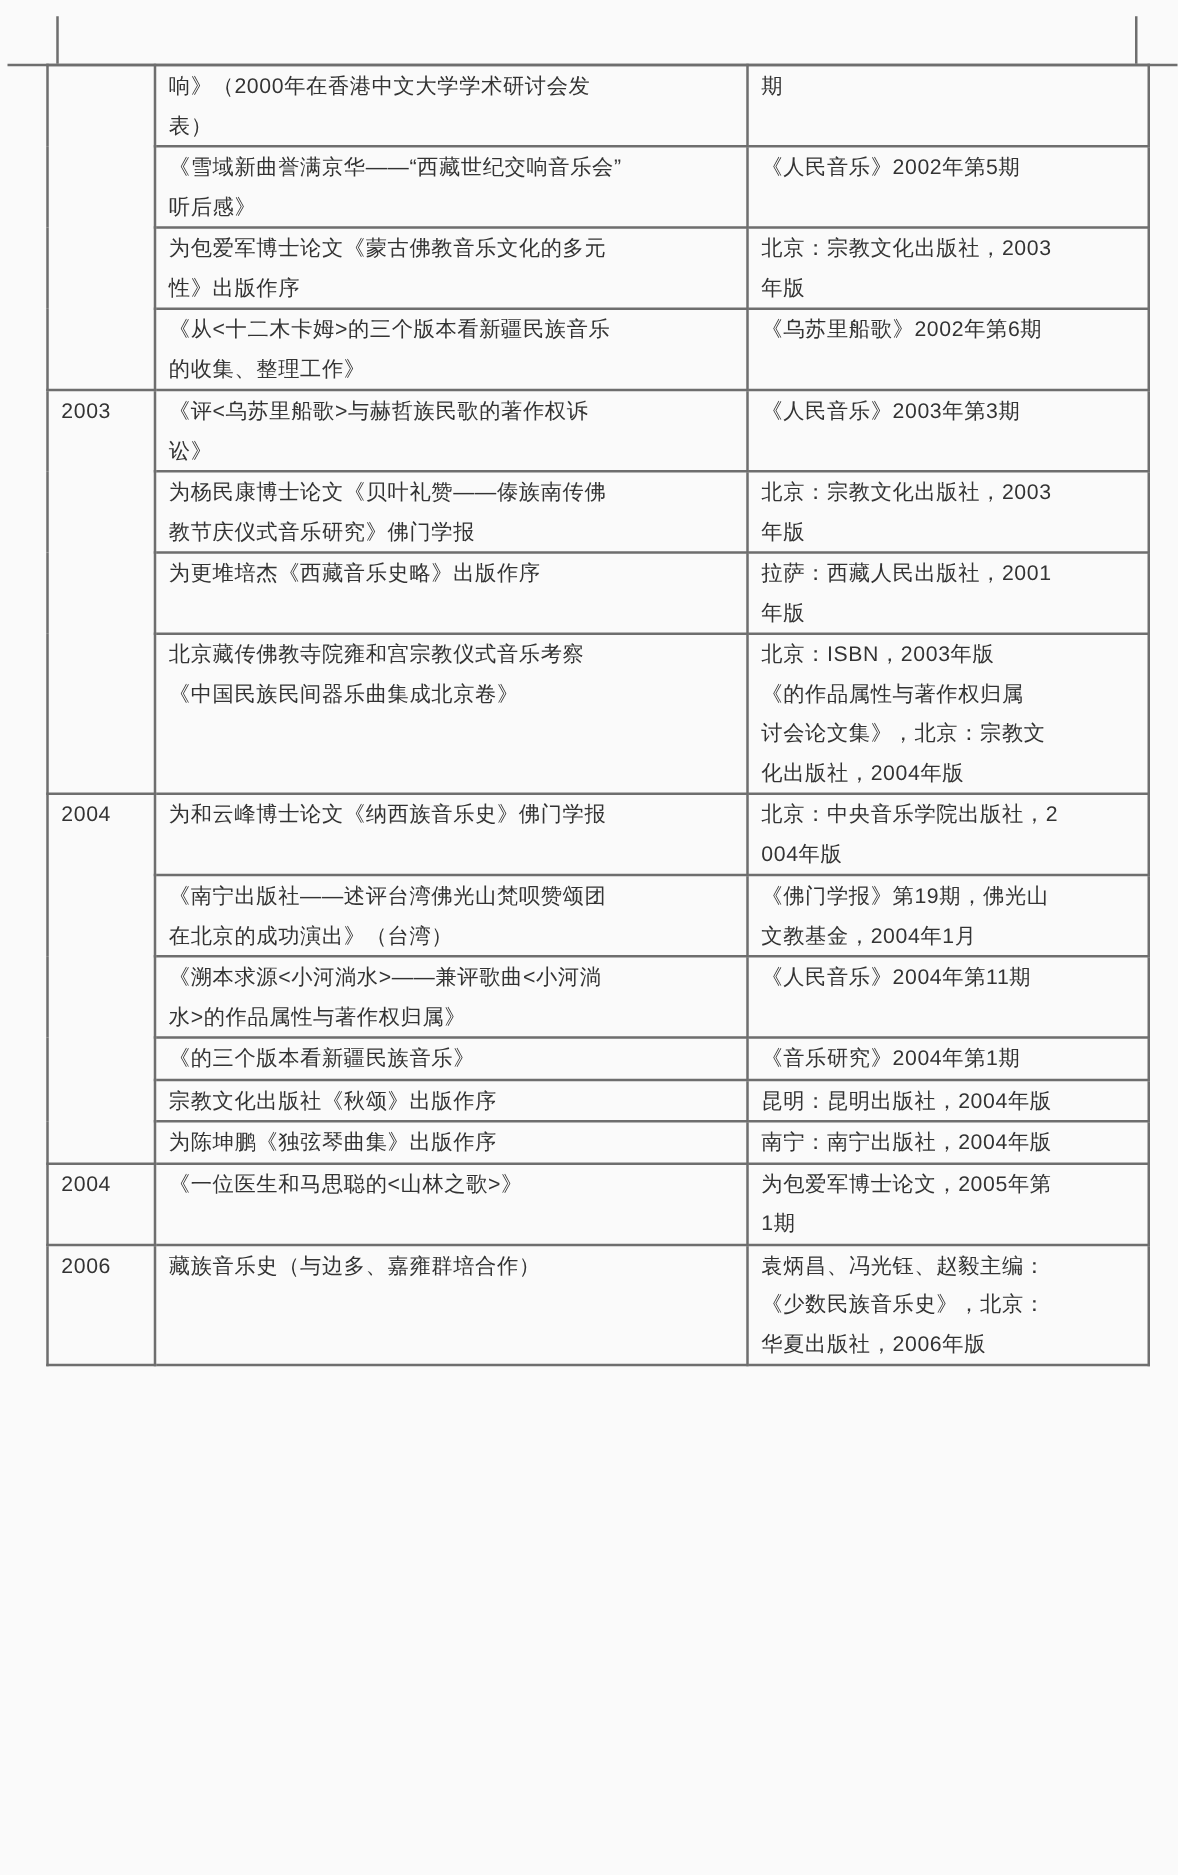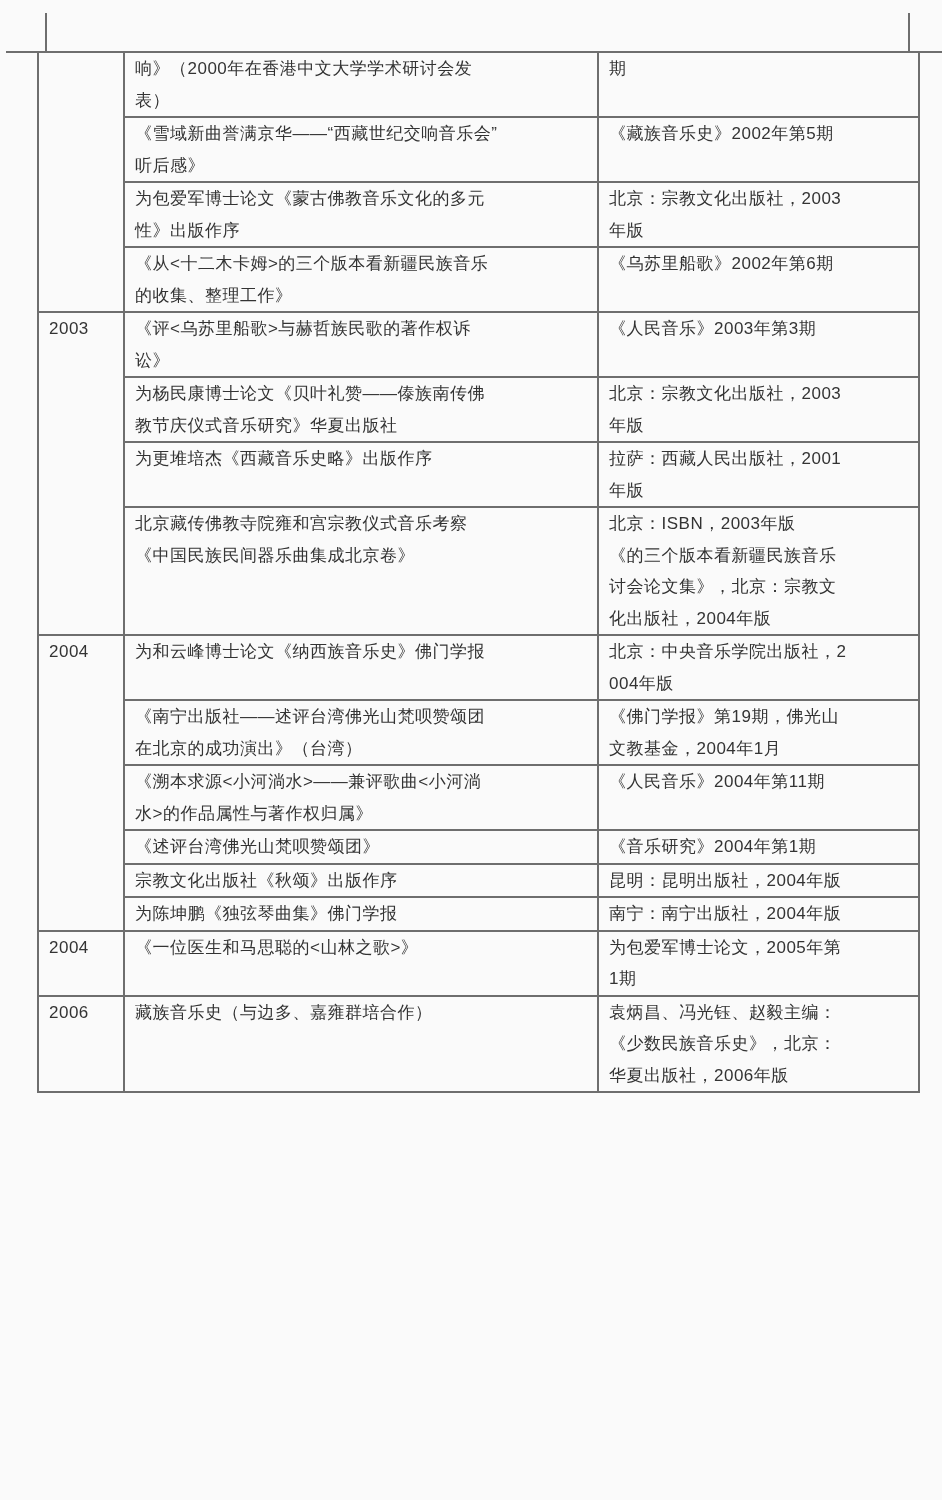--- a/index.html
+++ b/index.html
@@ -77,55 +77,55 @@
   <tbody>
       <tr>
         <td class="year-cell" rowspan="4"></td>
         <td class="title-cell">响》（2000年在香港中文大学学术研讨会发
 表）</td>
         <td class="pub-cell">期</td>
       </tr>
       <tr>
         <td class="title-cell">《雪域新曲誉满京华——“西藏世纪交响音乐会”
 听后感》</td>
-        <td class="pub-cell">《藏族音乐史》2002年第5期</td>
+        <td class="pub-cell">《人民音乐》2002年第5期</td>
       </tr>
       <tr>
         <td class="title-cell">为包爱军博士论文《蒙古佛教音乐文化的多元
 性》出版作序</td>
         <td class="pub-cell">北京：宗教文化出版社，2003
 年版</td>
       </tr>
       <tr>
         <td class="title-cell">《从&lt;十二木卡姆&gt;的三个版本看新疆民族音乐
 的收集、整理工作》</td>
         <td class="pub-cell">《乌苏里船歌》2002年第6期</td>
       </tr>
       <tr>
         <td class="year-cell" rowspan="4">2003</td>
         <td class="title-cell">《评&lt;乌苏里船歌&gt;与赫哲族民歌的著作权诉
 讼》</td>
         <td class="pub-cell">《人民音乐》2003年第3期</td>
       </tr>
       <tr>
         <td class="title-cell">为杨民康博士论文《贝叶礼赞——傣族南传佛
-教节庆仪式音乐研究》华夏出版社</td>
+教节庆仪式音乐研究》佛门学报</td>
         <td class="pub-cell">北京：宗教文化出版社，2003
 年版</td>
       </tr>
       <tr>
         <td class="title-cell">为更堆培杰《西藏音乐史略》出版作序</td>
         <td class="pub-cell">拉萨：西藏人民出版社，2001
 年版</td>
       </tr>
       <tr>
         <td class="title-cell">北京藏传佛教寺院雍和宫宗教仪式音乐考察
 《中国民族民间器乐曲集成北京卷》</td>
         <td class="pub-cell">北京：ISBN，2003年版
-《的三个版本看新疆民族音乐
+《的作品属性与著作权归属
 讨会论文集》，北京：宗教文
 化出版社，2004年版</td>
       </tr>
       <tr>
         <td class="year-cell" rowspan="6">2004</td>
         <td class="title-cell">为和云峰博士论文《纳西族音乐史》佛门学报</td>
         <td class="pub-cell">北京：中央音乐学院出版社，2
 004年版</td>
       </tr>
       <tr>
@@ -133,29 +133,29 @@
 在北京的成功演出》（台湾）</td>
         <td class="pub-cell">《佛门学报》第19期，佛光山
 文教基金，2004年1月</td>
       </tr>
       <tr>
         <td class="title-cell">《溯本求源&lt;小河淌水&gt;——兼评歌曲&lt;小河淌
 水&gt;的作品属性与著作权归属》</td>
         <td class="pub-cell">《人民音乐》2004年第11期</td>
       </tr>
       <tr>
-        <td class="title-cell">《述评台湾佛光山梵呗赞颂团》</td>
+        <td class="title-cell">《的三个版本看新疆民族音乐》</td>
         <td class="pub-cell">《音乐研究》2004年第1期</td>
       </tr>
       <tr>
         <td class="title-cell">宗教文化出版社《秋颂》出版作序</td>
         <td class="pub-cell">昆明：昆明出版社，2004年版</td>
       </tr>
       <tr>
-        <td class="title-cell">为陈坤鹏《独弦琴曲集》佛门学报</td>
+        <td class="title-cell">为陈坤鹏《独弦琴曲集》出版作序</td>
         <td class="pub-cell">南宁：南宁出版社，2004年版</td>
       </tr>
       <tr>
         <td class="year-cell" rowspan="1">2004</td>
         <td class="title-cell">《一位医生和马思聪的&lt;山林之歌&gt;》</td>
         <td class="pub-cell">为包爱军博士论文，2005年第
 1期</td>
       </tr>
       <tr>
         <td class="year-cell" rowspan="7">2006</td>

